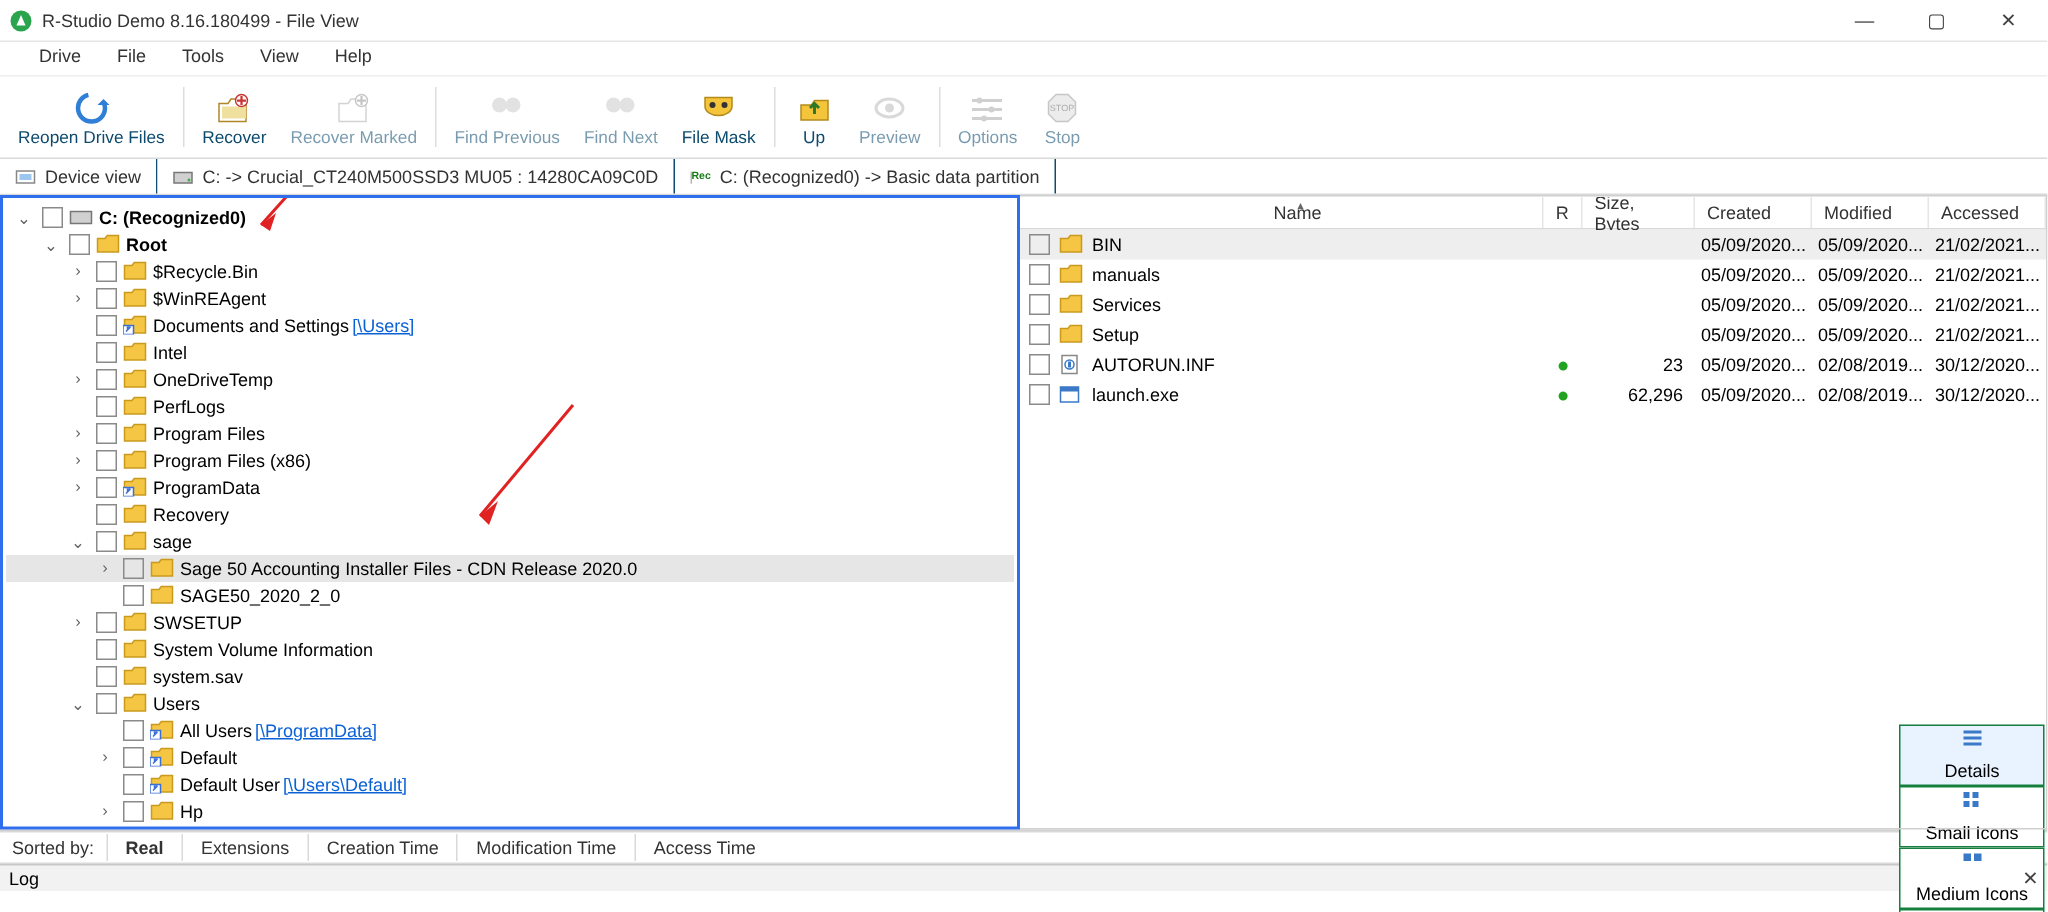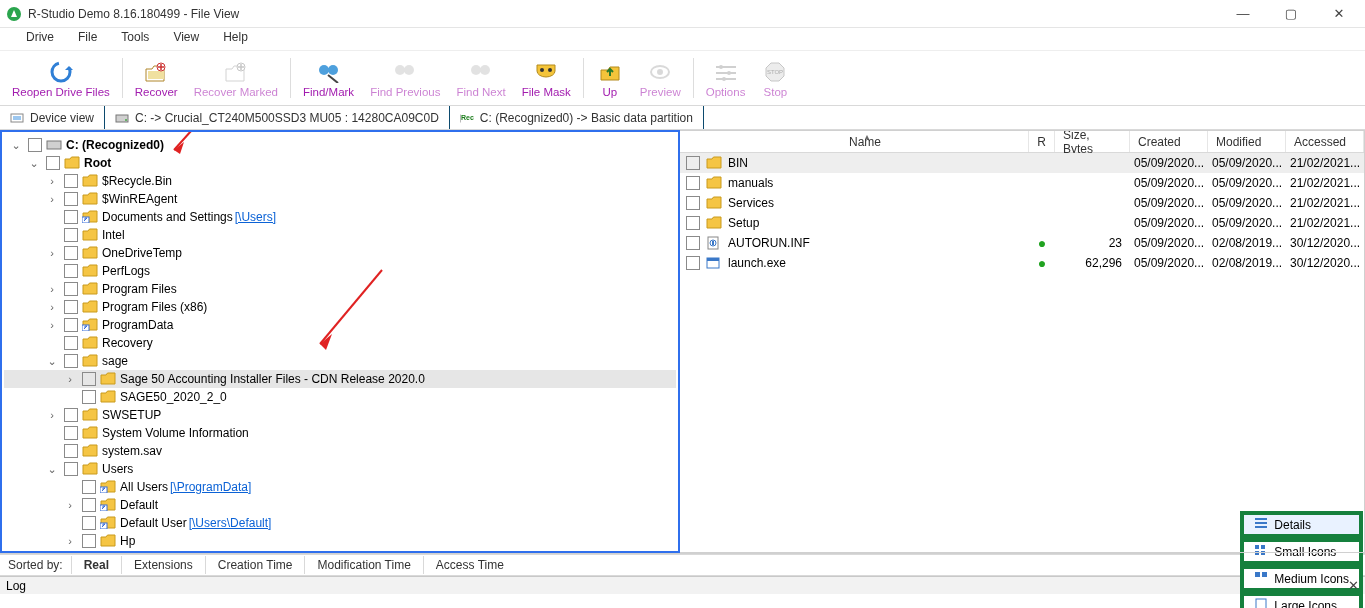--- a/index.html
+++ b/index.html
@@ -11,21 +11,21 @@
 .titlebar .title { flex: 1; font-size: 12px; color: #333; }
 .titlebar .win-btns { display: flex; gap: 20px; margin-right: 6px; }
 .titlebar .win-btns span { width: 28px; text-align: center; color: #444; font-size: 13px; cursor: default; }
 
 
 .menubar { height: 22px; display: flex; align-items: flex-start; padding: 0 22px; gap: 16px; color: #333; }
 .menubar span { padding: 2px 4px; }
 
 
 .toolbar { height: 56px; display: flex; align-items: center; border-top: 1px solid #eee; border-bottom: 1px solid #d9d9d9; padding: 2px 4px; background: #fff; }
-.toolbar .tbtn { display: flex; flex-direction: column; align-items: center; justify-content: center; padding: 2px 8px; color: #a21caf; height: 100%; }
+.toolbar .tbtn { display: flex; flex-direction: column; align-items: center; justify-content: center; padding: 2px 8px; color: #0c4a6e; height: 100%; }
 .toolbar .tbtn .ticon { width: 28px; height: 26px; display: flex; align-items: center; justify-content: center; }
 .toolbar .tbtn .tlbl { font-size: 11.5px; margin-top: 1px; white-space: nowrap; }
 .toolbar .sep { width: 1px; height: 40px; background: #ddd; margin: 0 4px; }
 .toolbar .dim { opacity: 0.55; }
 
 
 .tabstrip { height: 24px; display: flex; align-items: stretch; border-bottom: 1px solid #d9d9d9; background: #fff; }
 .tabstrip .tab { display: flex; align-items: center; padding: 0 10px; gap: 6px; border-right: 1px solid #0c4a6e; font-size: 12px; color: #333; background: #fff; }
 .tabstrip .tab.active { background: #fff; }
 .tabstrip .tab .tabicon { width: 14px; height: 14px; display: inline-flex; align-items: center; justify-content: center; }
@@ -64,21 +64,21 @@
 .frow .size { width: 75px; text-align: right; padding-right: 8px; }
 .frow .date { width: 78px; padding-left: 4px; }
 .frow.sel { background: #eeeeee; }
 
 
 .sortbar { height: 22px; display: flex; align-items: center; border-top: 1px solid #d9d9d9; border-bottom: 1px solid #d9d9d9; font-size: 12px; }
 .sortbar .lbl { padding: 0 8px; color: #333; }
 .sortbar .tab { padding: 2px 12px; border-left: 1px solid #d9d9d9; color: #333; }
 .sortbar .tab.active { background: #fff; font-weight: 600; }
 .sortbar .spacer { flex: 1; }
-.sortbar .viewbtn { display: flex; align-items: flex-end; gap: 6px; padding: 2px 10px; border: 4px solid #15803d; background: #fff; margin: 0 2px; }
+.sortbar .viewbtn { display: flex; align-items: center; gap: 6px; padding: 2px 10px; border: 1px solid #15803d; background: #fff; margin: 0 2px; flex-direction: column; }
 .sortbar .viewbtn.active { background: #e9f2ff; }
 
 
 .logbar { height: 18px; display: flex; align-items: center; background: #f2f2f2; border-top: 1px solid #c8c8c8; padding: 0 6px; }
 .logbar .spacer { flex: 1; }
 
 
 .arrow { position: absolute; pointer-events: none; }
 </style>
 </head>
@@ -133,31 +133,20 @@
       <span class="ticon">
         <svg width="24" height="22">
           <path d="M2 8h6l2-3h10v15H2z" fill="#fff" stroke="#b0b0b0"></path>
           <circle cx="17" cy="6" r="4" fill="#fff" stroke="#999"></circle>
           <path d="M17 3v6M14 6h6" stroke="#999" stroke-width="1.5"></path>
         </svg>
       </span>
       <span class="tlbl">Recover Marked</span>
     </div>
     <div class="sep"></div>
-    <div class="tbtn">
-      <span class="ticon">
-        <svg width="26" height="22">
-          <circle cx="8" cy="9" r="5" fill="#4ea0dd"></circle>
-          <circle cx="17" cy="9" r="5" fill="#4ea0dd"></circle>
-          <rect x="6" y="7" width="14" height="4" fill="#4ea0dd"></rect>
-          <line x1="12" y1="14" x2="22" y2="22" stroke="#444" stroke-width="2"></line>
-        </svg>
-      </span>
-      <span class="tlbl">Find/Mark</span>
-    </div>
     <div class="tbtn dim">
       <span class="ticon">
         <svg width="26" height="22">
           <circle cx="8" cy="9" r="5" fill="#ccc"></circle>
           <circle cx="17" cy="9" r="5" fill="#ccc"></circle>
           <rect x="6" y="7" width="14" height="4" fill="#ccc"></rect>
         </svg>
       </span>
       <span class="tlbl">Find Previous</span>
     </div>

